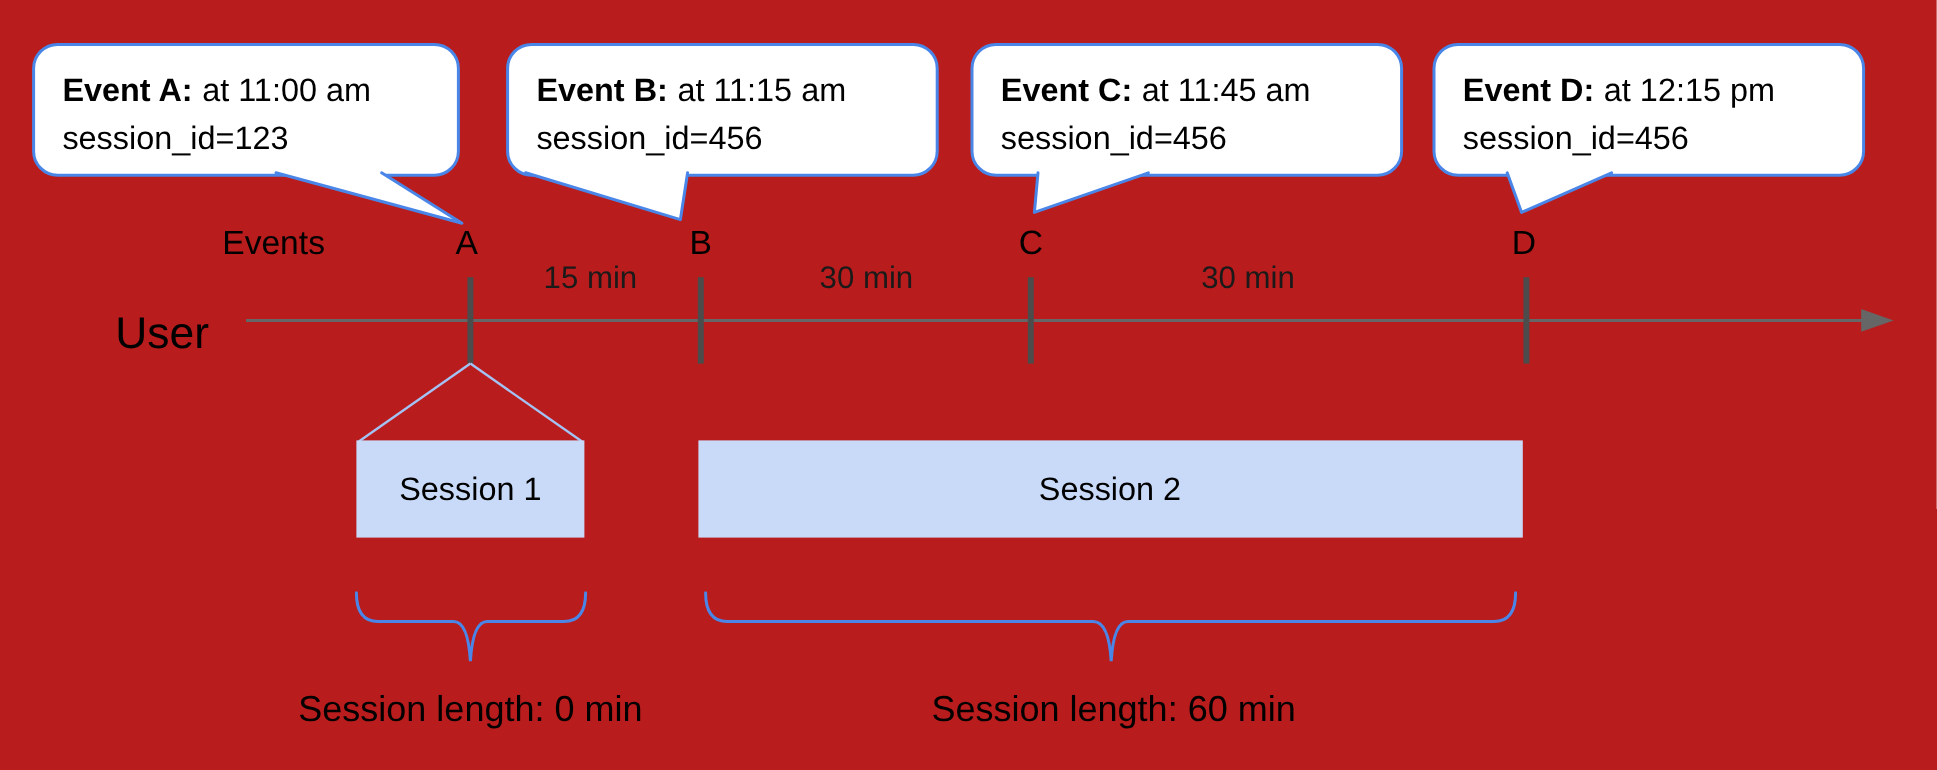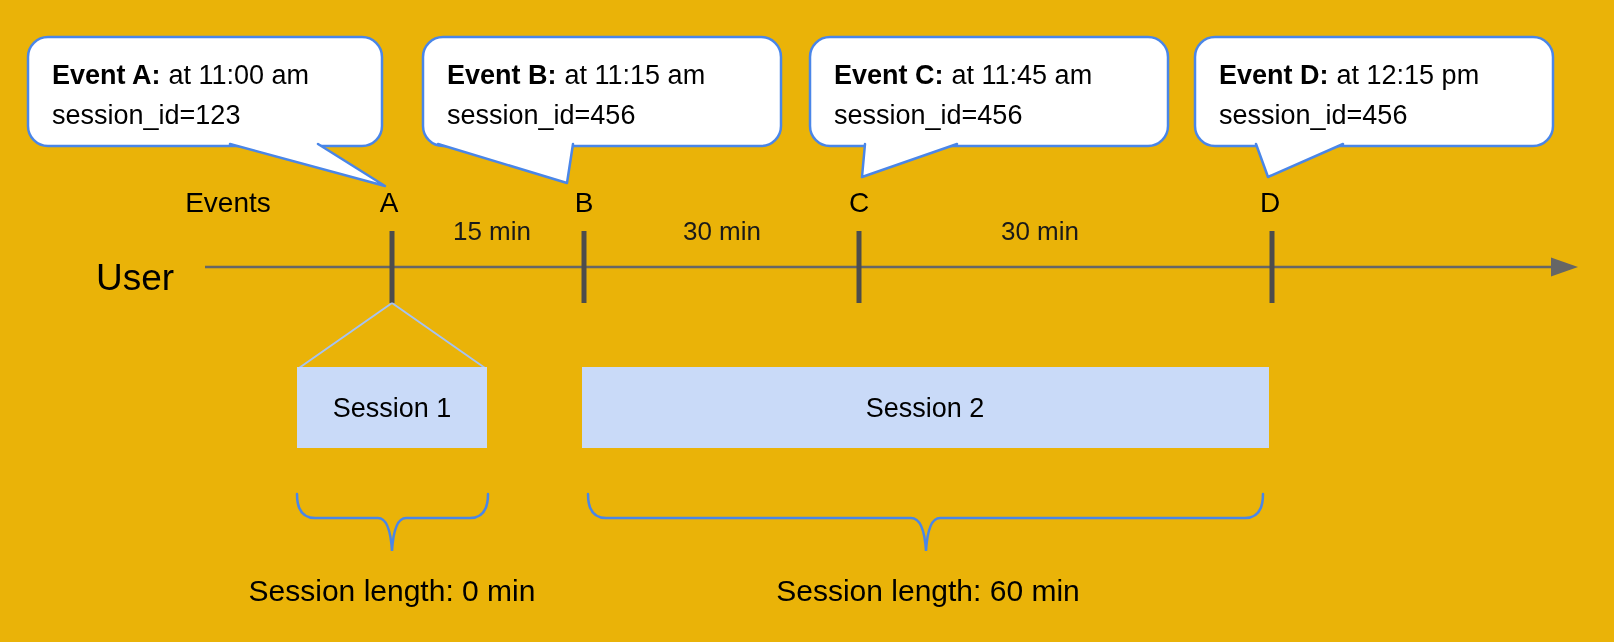--- a/index.html
+++ b/index.html
@@ -4,21 +4,21 @@
 <style>
   html, body {
     margin: 0;
     padding: 0;
     background: #ffffff;
   }
   .canvas {
     position: relative;
     width: 1614px;
     height: 642px;
-    background: #eab308;
+    background: #b91c1c;
     overflow: hidden;
   }
   svg text {
     font-family: "Liberation Sans", sans-serif;
     fill: #000000;
   }
   .callout-bubble {
     fill: #ffffff;
     stroke: #4a86e8;
     stroke-width: 2.5;

